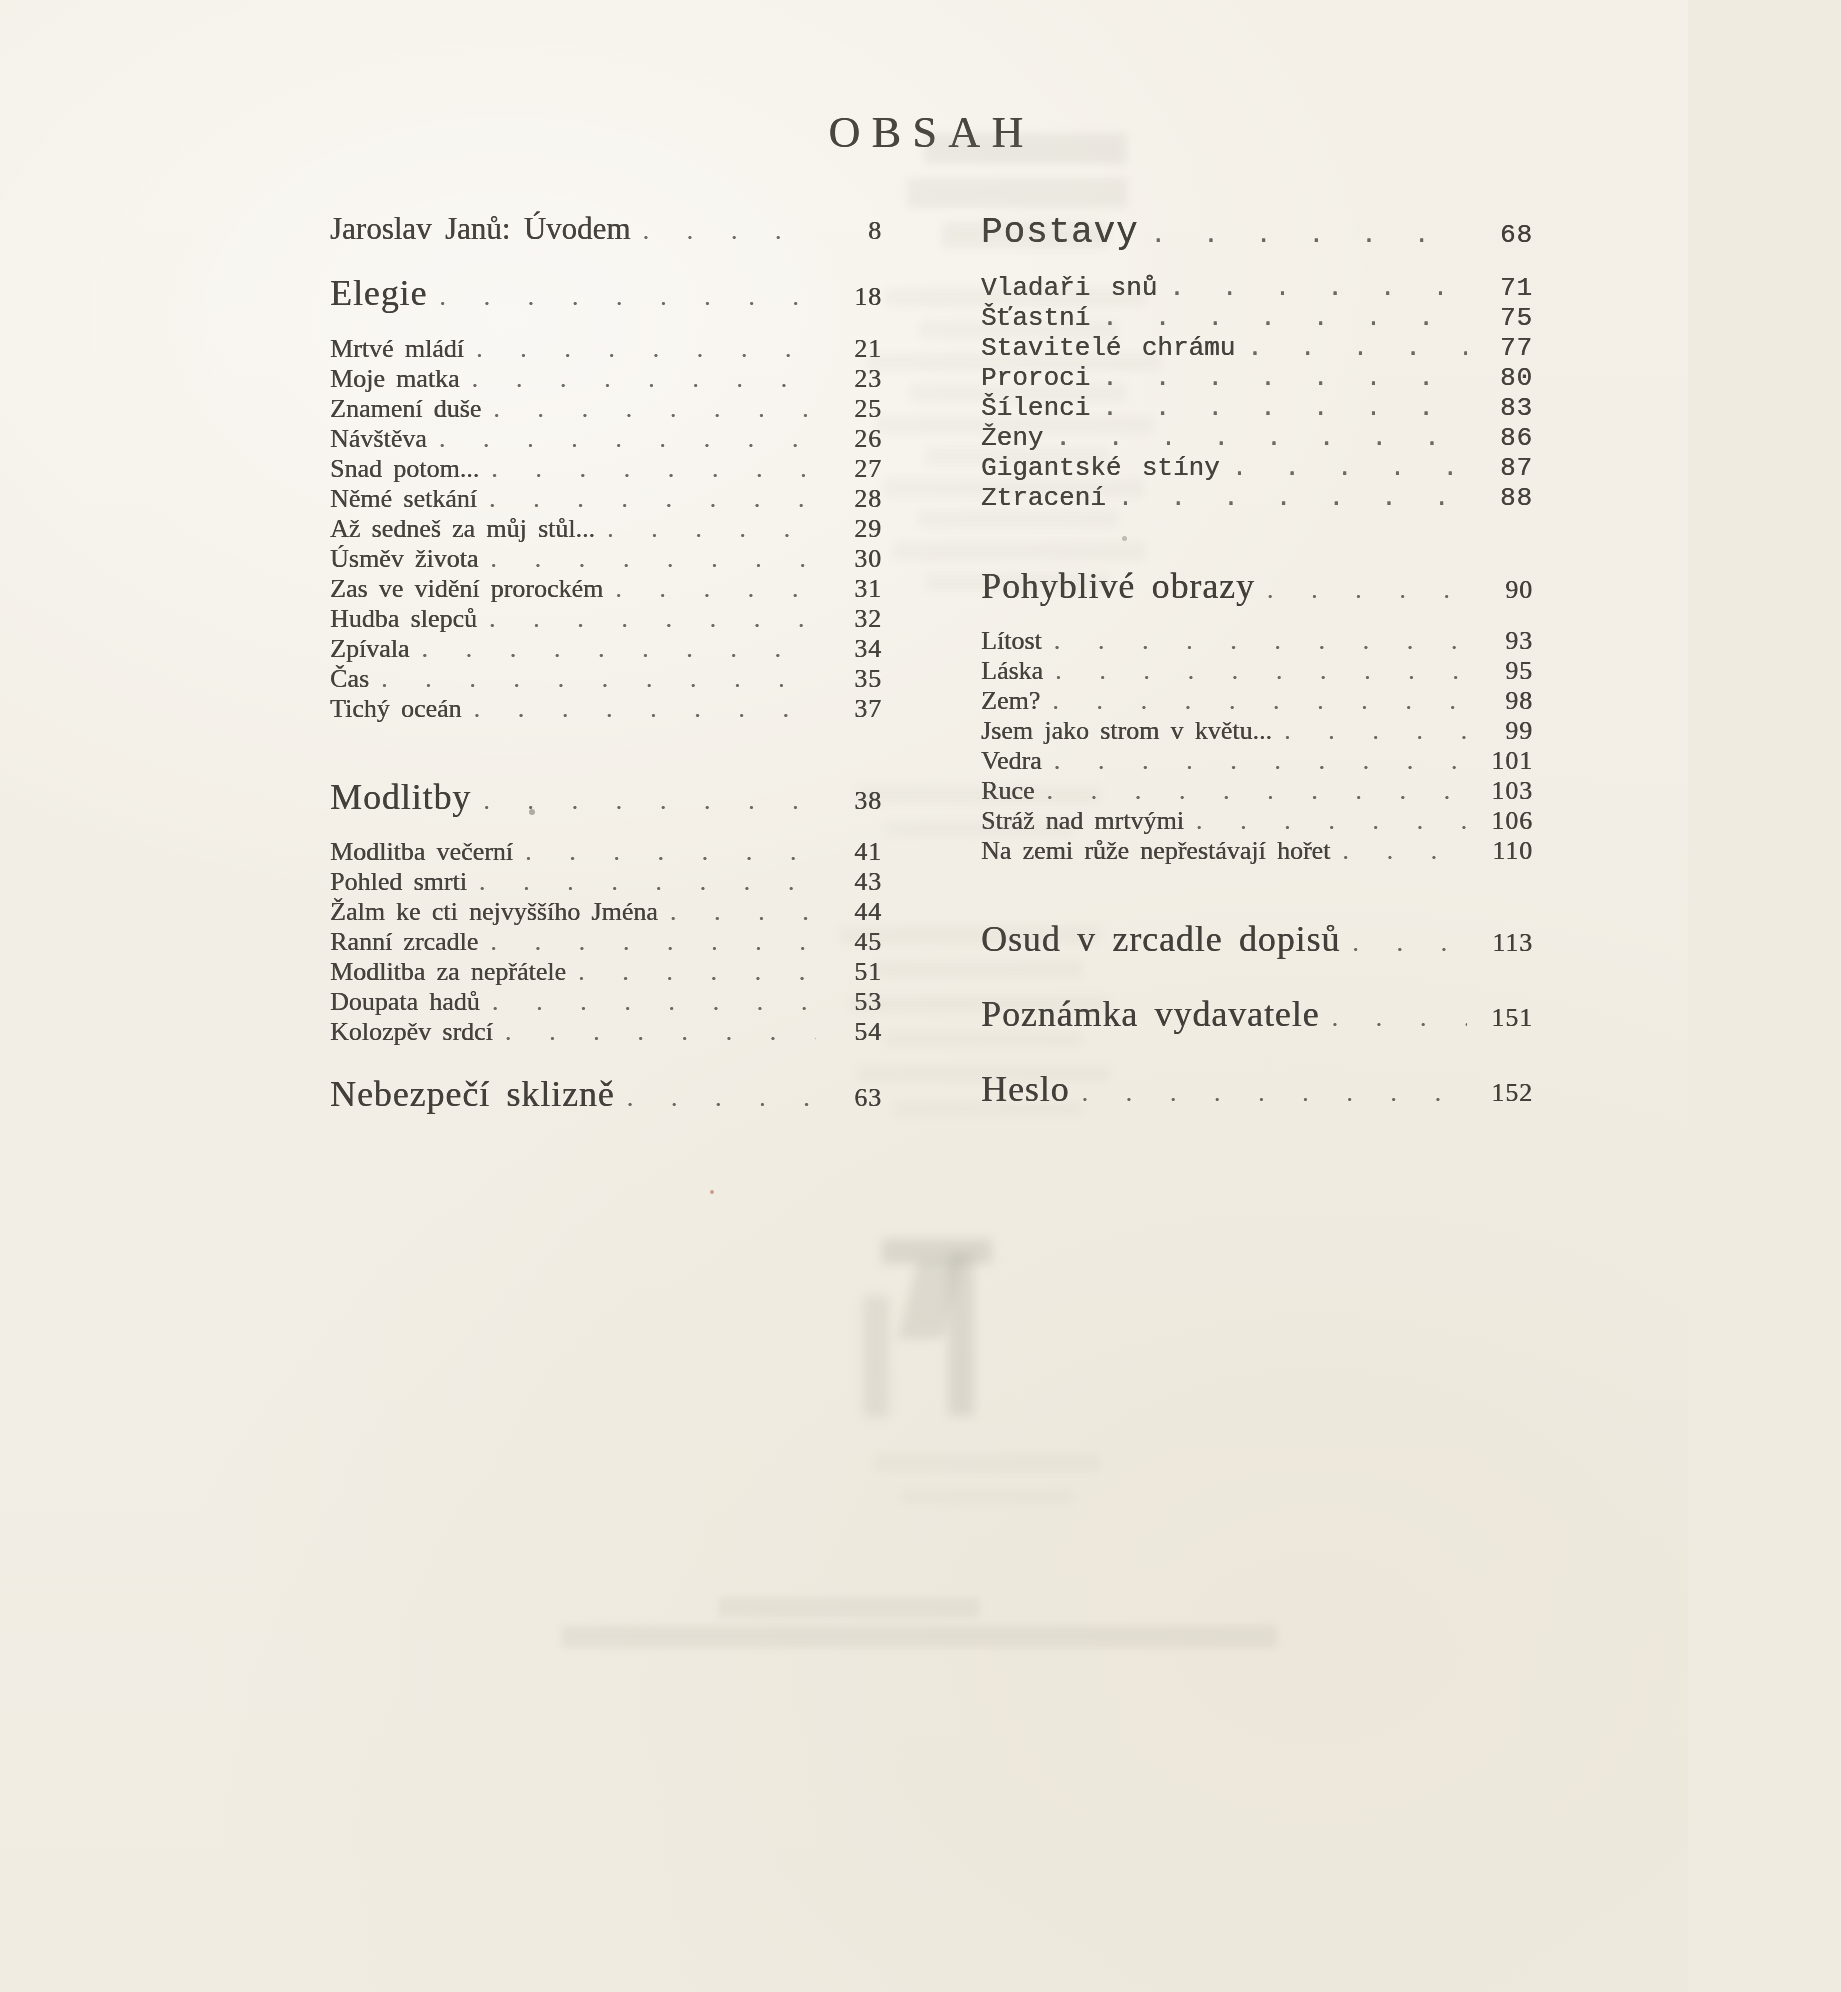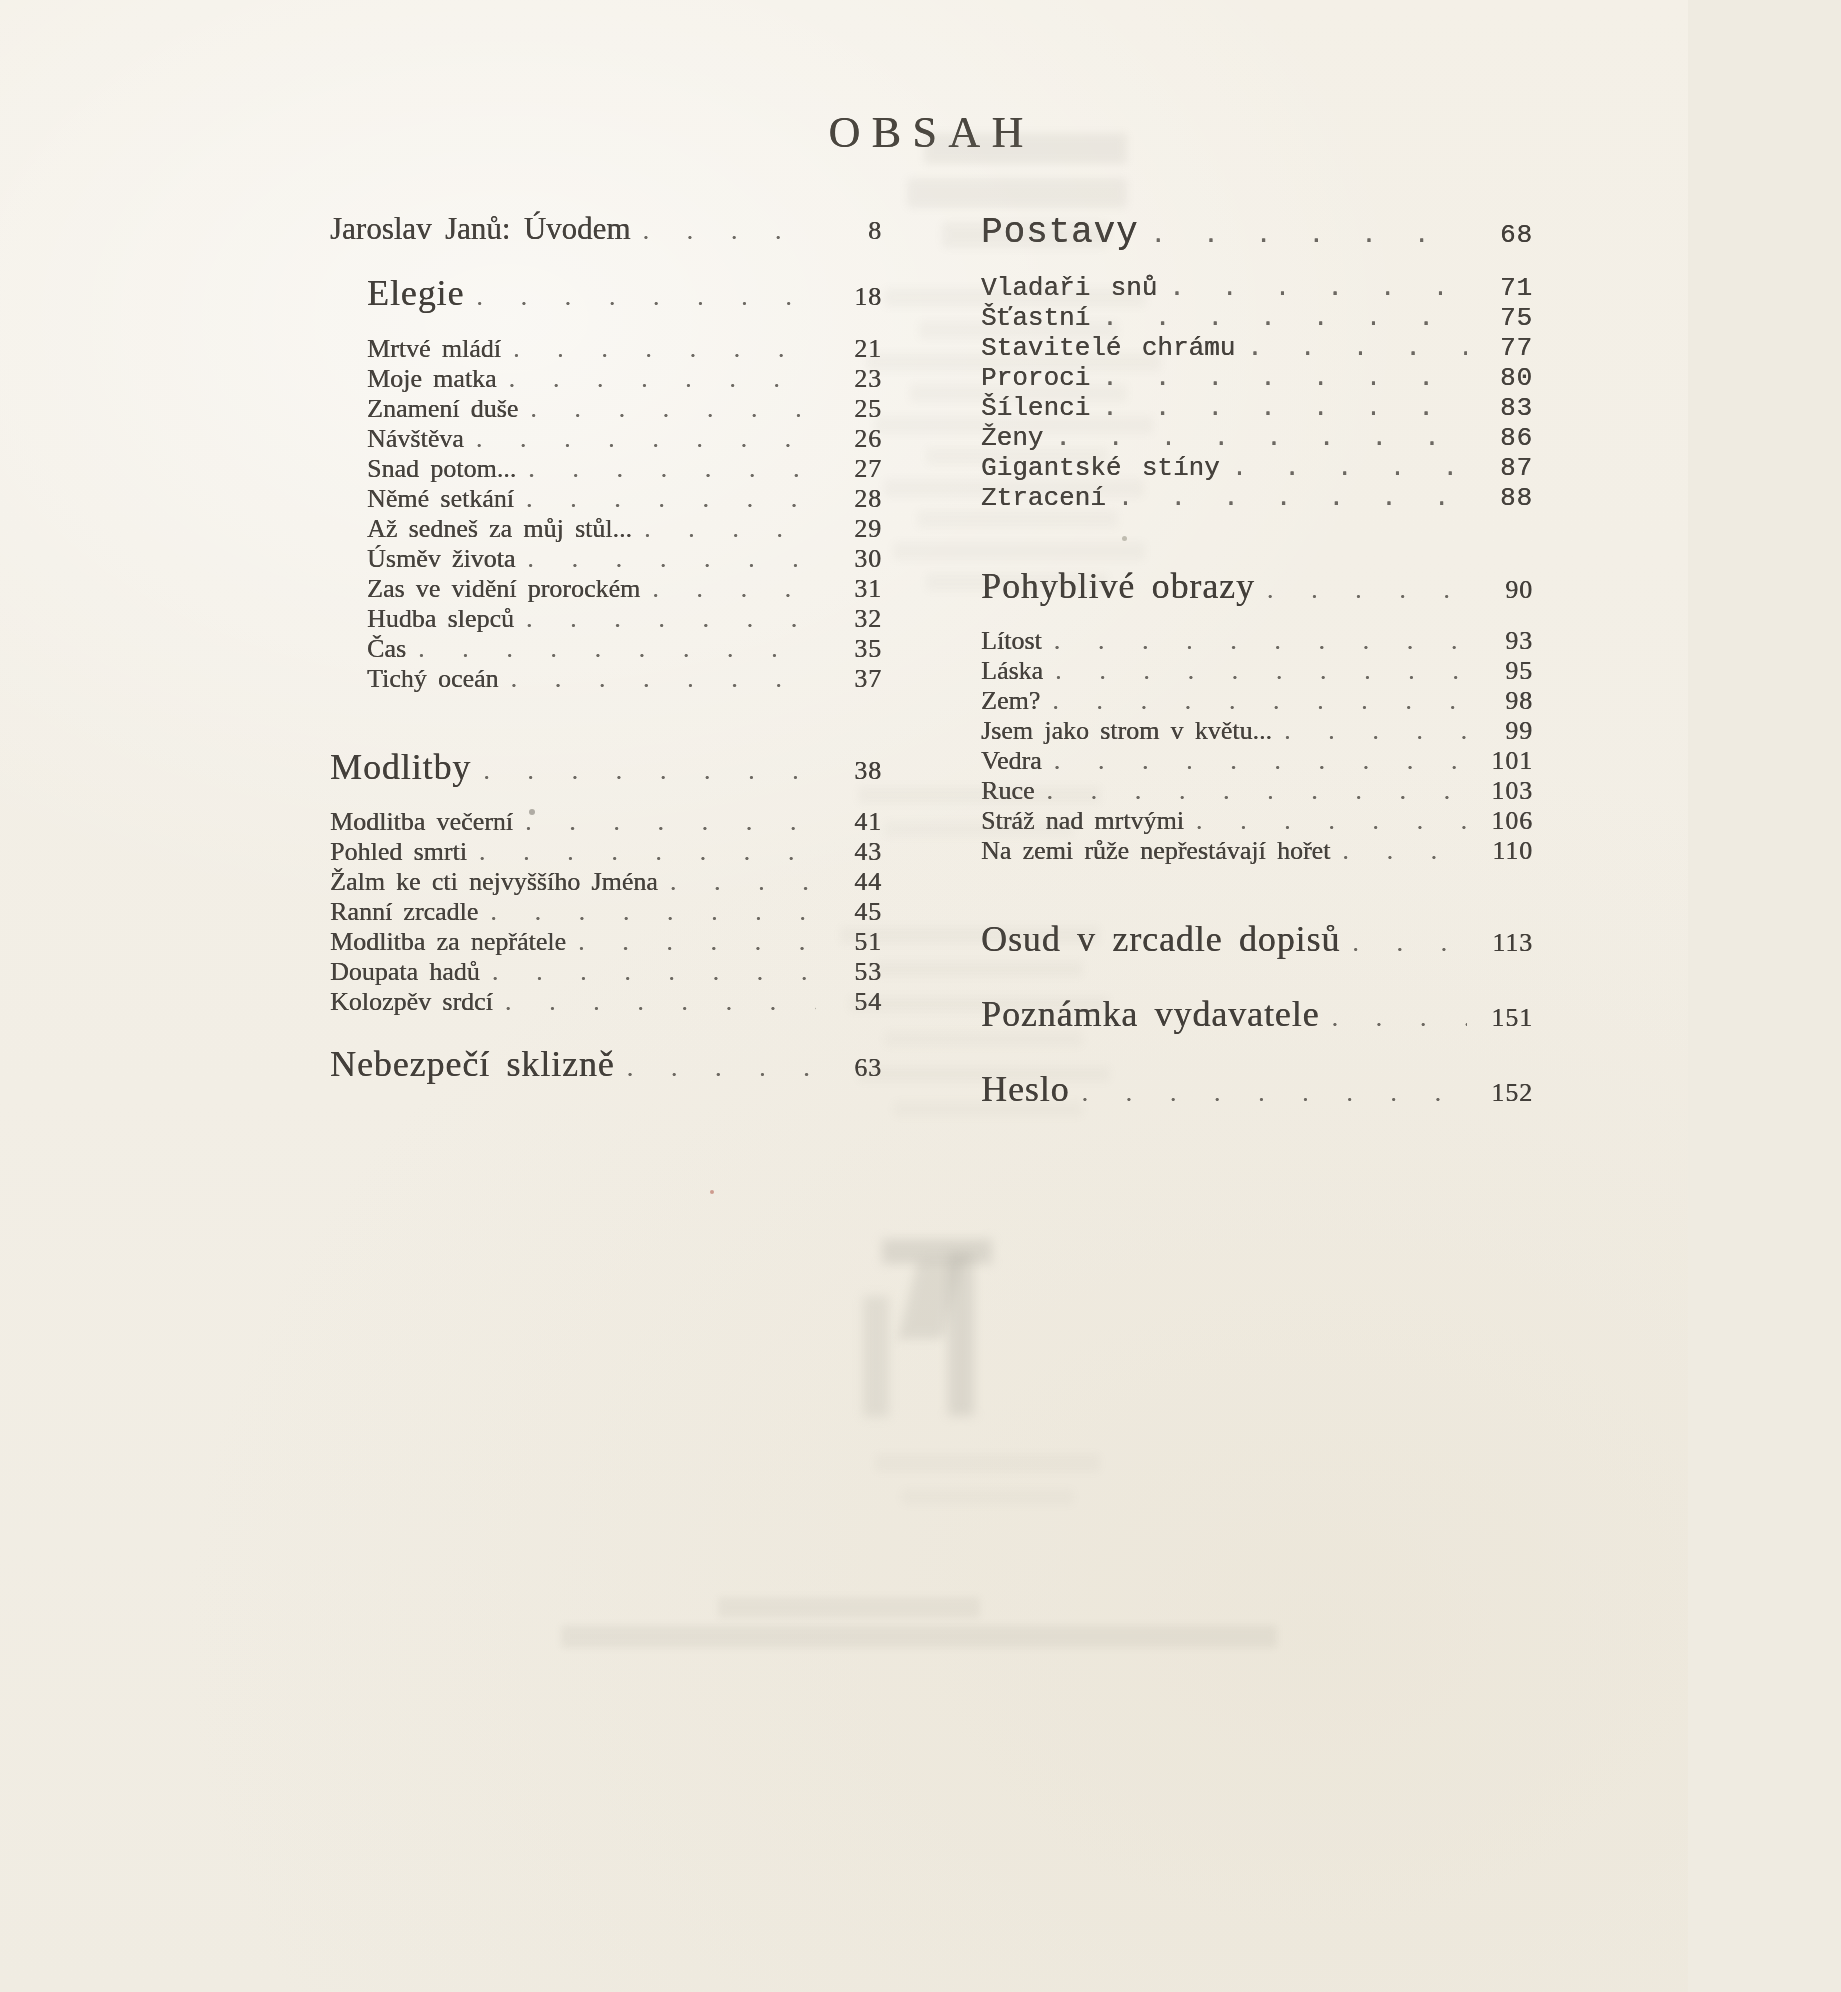--- a/index.html
+++ b/index.html
@@ -68,21 +68,21 @@
     flex: 0 0 auto;
     width: 61px;
     margin-left: 5.2px;
     text-align: right;
     font-size: 26px;
     letter-spacing: 0.9px;
   }
 
   .section { margin-top: 49px; }
   .col-right > .section:first-child { margin-top: 0; font-family: Liberation Mono, monospace; }
-  .col-left .intro-row + .section { margin-top: 19px; margin-left: 37px; }
+  .col-left .intro-row + .section { margin-top: 19px; }
   .col-left .section:not(.standalone) + .section.standalone { margin-top: 23px; }
   .section.standalone + .section.standalone { margin-top: 26px; }
   .section-items { margin-top: 15.7px; }
 
   
   .ghost {
     position: absolute;
     background: #8d897d;
     border-radius: 3.5px;
     filter: blur(4.4px);
@@ -159,20 +159,25 @@
   </div>
           <div class="row item-row">
     <span class="label">Zas ve vidění prorockém</span>
     <span class="leader"></span>
     <span class="pagenum">31</span>
   </div>
           <div class="row item-row">
     <span class="label">Hudba slepců</span>
     <span class="leader"></span>
     <span class="pagenum">32</span>
+  </div>
+          <div class="row item-row">
+    <span class="label">Zpívala</span>
+    <span class="leader"></span>
+    <span class="pagenum">34</span>
   </div>
           <div class="row item-row">
     <span class="label">Čas</span>
     <span class="leader"></span>
     <span class="pagenum">35</span>
   </div>
           <div class="row item-row">
     <span class="label">Tichý oceán</span>
     <span class="leader"></span>
     <span class="pagenum">37</span>

